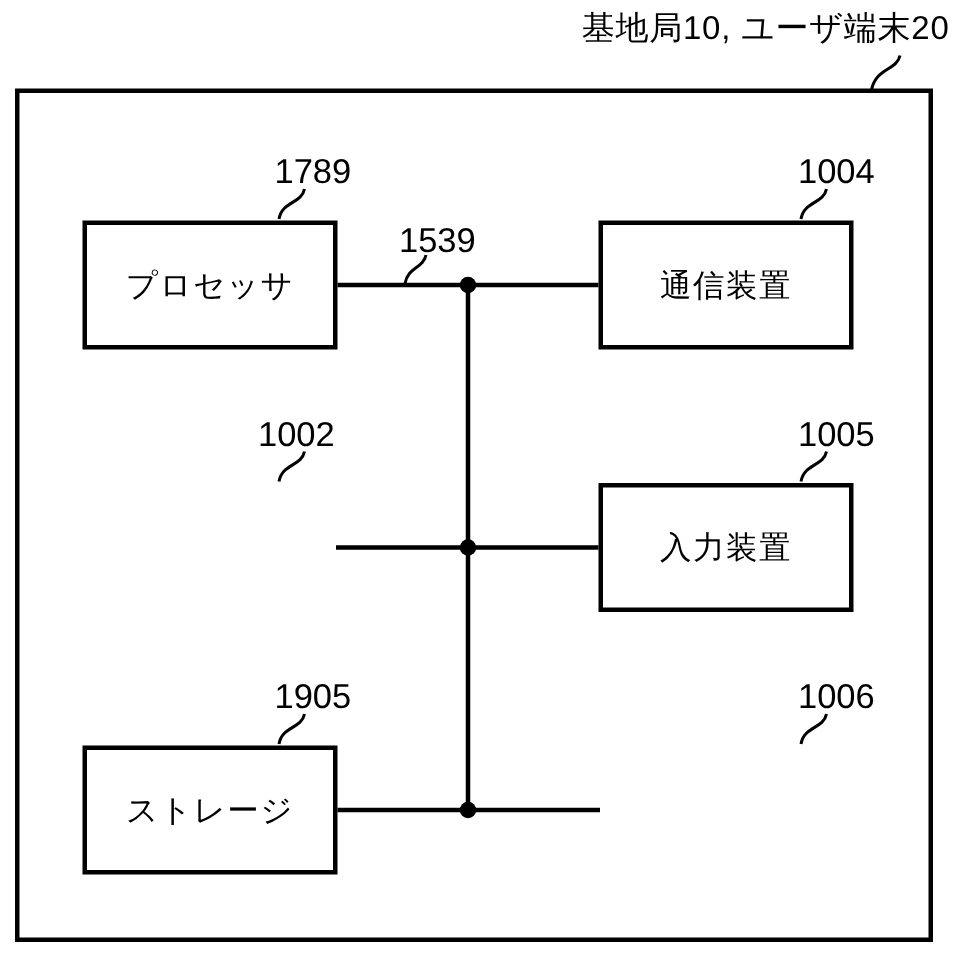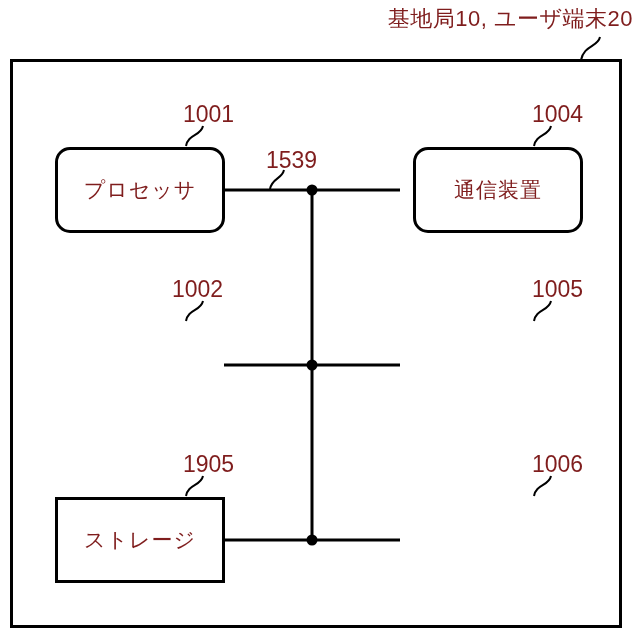--- a/index.html
+++ b/index.html
@@ -7,21 +7,21 @@
     padding: 0;
     background: #ffffff;
     font-family: "Liberation Sans", "DejaVu Sans", sans-serif;
   }
   .stage {
     position: relative;
     width: 640px;
     height: 640px;
     background: #ffffff;
     overflow: hidden;
-    color: #7f1d1d;
+    color: #000000;
   }
   .fig-title {
     position: absolute;
     top: 6px;
     right: 7px;
     font-size: 22px;
     line-height: 26px;
     white-space: nowrap;
     letter-spacing: 0.5px;
   }
@@ -51,22 +51,22 @@
     display: flex;
     align-items: center;
     justify-content: center;
   }
   .block .block-label {
     font-size: 21px;
     letter-spacing: 1px;
     white-space: nowrap;
   }
   .col-left  { left: 55px; }
-  .col-right { left: 413px; }
-  .row-1 { top: 147px; border-radius: 15px; }
+  .col-right { left: 399px; }
+  .row-1 { top: 147px; }
   .row-2 { top: 322px; }
   .row-3 { top: 497px; text-align: center; }
   .ref-label {
     position: absolute;
     font-size: 23px;
     line-height: 24px;
     white-space: nowrap;
   }
   .ref-1001 { left: 183px; top: 102px; }
   .ref-1002 { left: 172px; top: 277px; }
@@ -100,31 +100,34 @@
     <path d="M600,37 C598,47 584,45 581,60" stroke-width="2"></path>
     <path d="M203,126 C201,136 188,134 186,146" stroke-width="2"></path>
     <path d="M203,301 C201,311 188,309 186,321" stroke-width="2"></path>
     <path d="M203,476 C201,486 188,484 186,496" stroke-width="2"></path>
     <path d="M551,126 C549,136 536,134 534,146" stroke-width="2"></path>
     <path d="M551,301 C549,311 536,309 534,321" stroke-width="2"></path>
     <path d="M551,476 C549,486 536,484 534,496" stroke-width="2"></path>
     <path d="M284,170 C282,179 272,178 270,189" stroke-width="2"></path>
   </svg>
 
-  <div class="ref-label ref-1001">1001</div>
+  <div class="ref-label ref-1001">1789</div>
   <div class="ref-label ref-1002">1002</div>
   <div class="ref-label ref-1003">1905</div>
   <div class="ref-label ref-1004">1004</div>
   <div class="ref-label ref-1005">1005</div>
   <div class="ref-label ref-1006">1006</div>
   <div class="ref-label ref-1007">1539</div>
 
   <div class="block col-left row-1">
     <span class="block-label">プロセッサ</span>
   </div>
   <div class="block col-left row-3">
     <span class="block-label">ストレージ</span>
   </div>
   <div class="block col-right row-1">
     <span class="block-label">通信装置</span>
   </div>
+  <div class="block col-right row-2">
+    <span class="block-label">入力装置</span>
+  </div>
 
 </div>
 
 </body></html>

